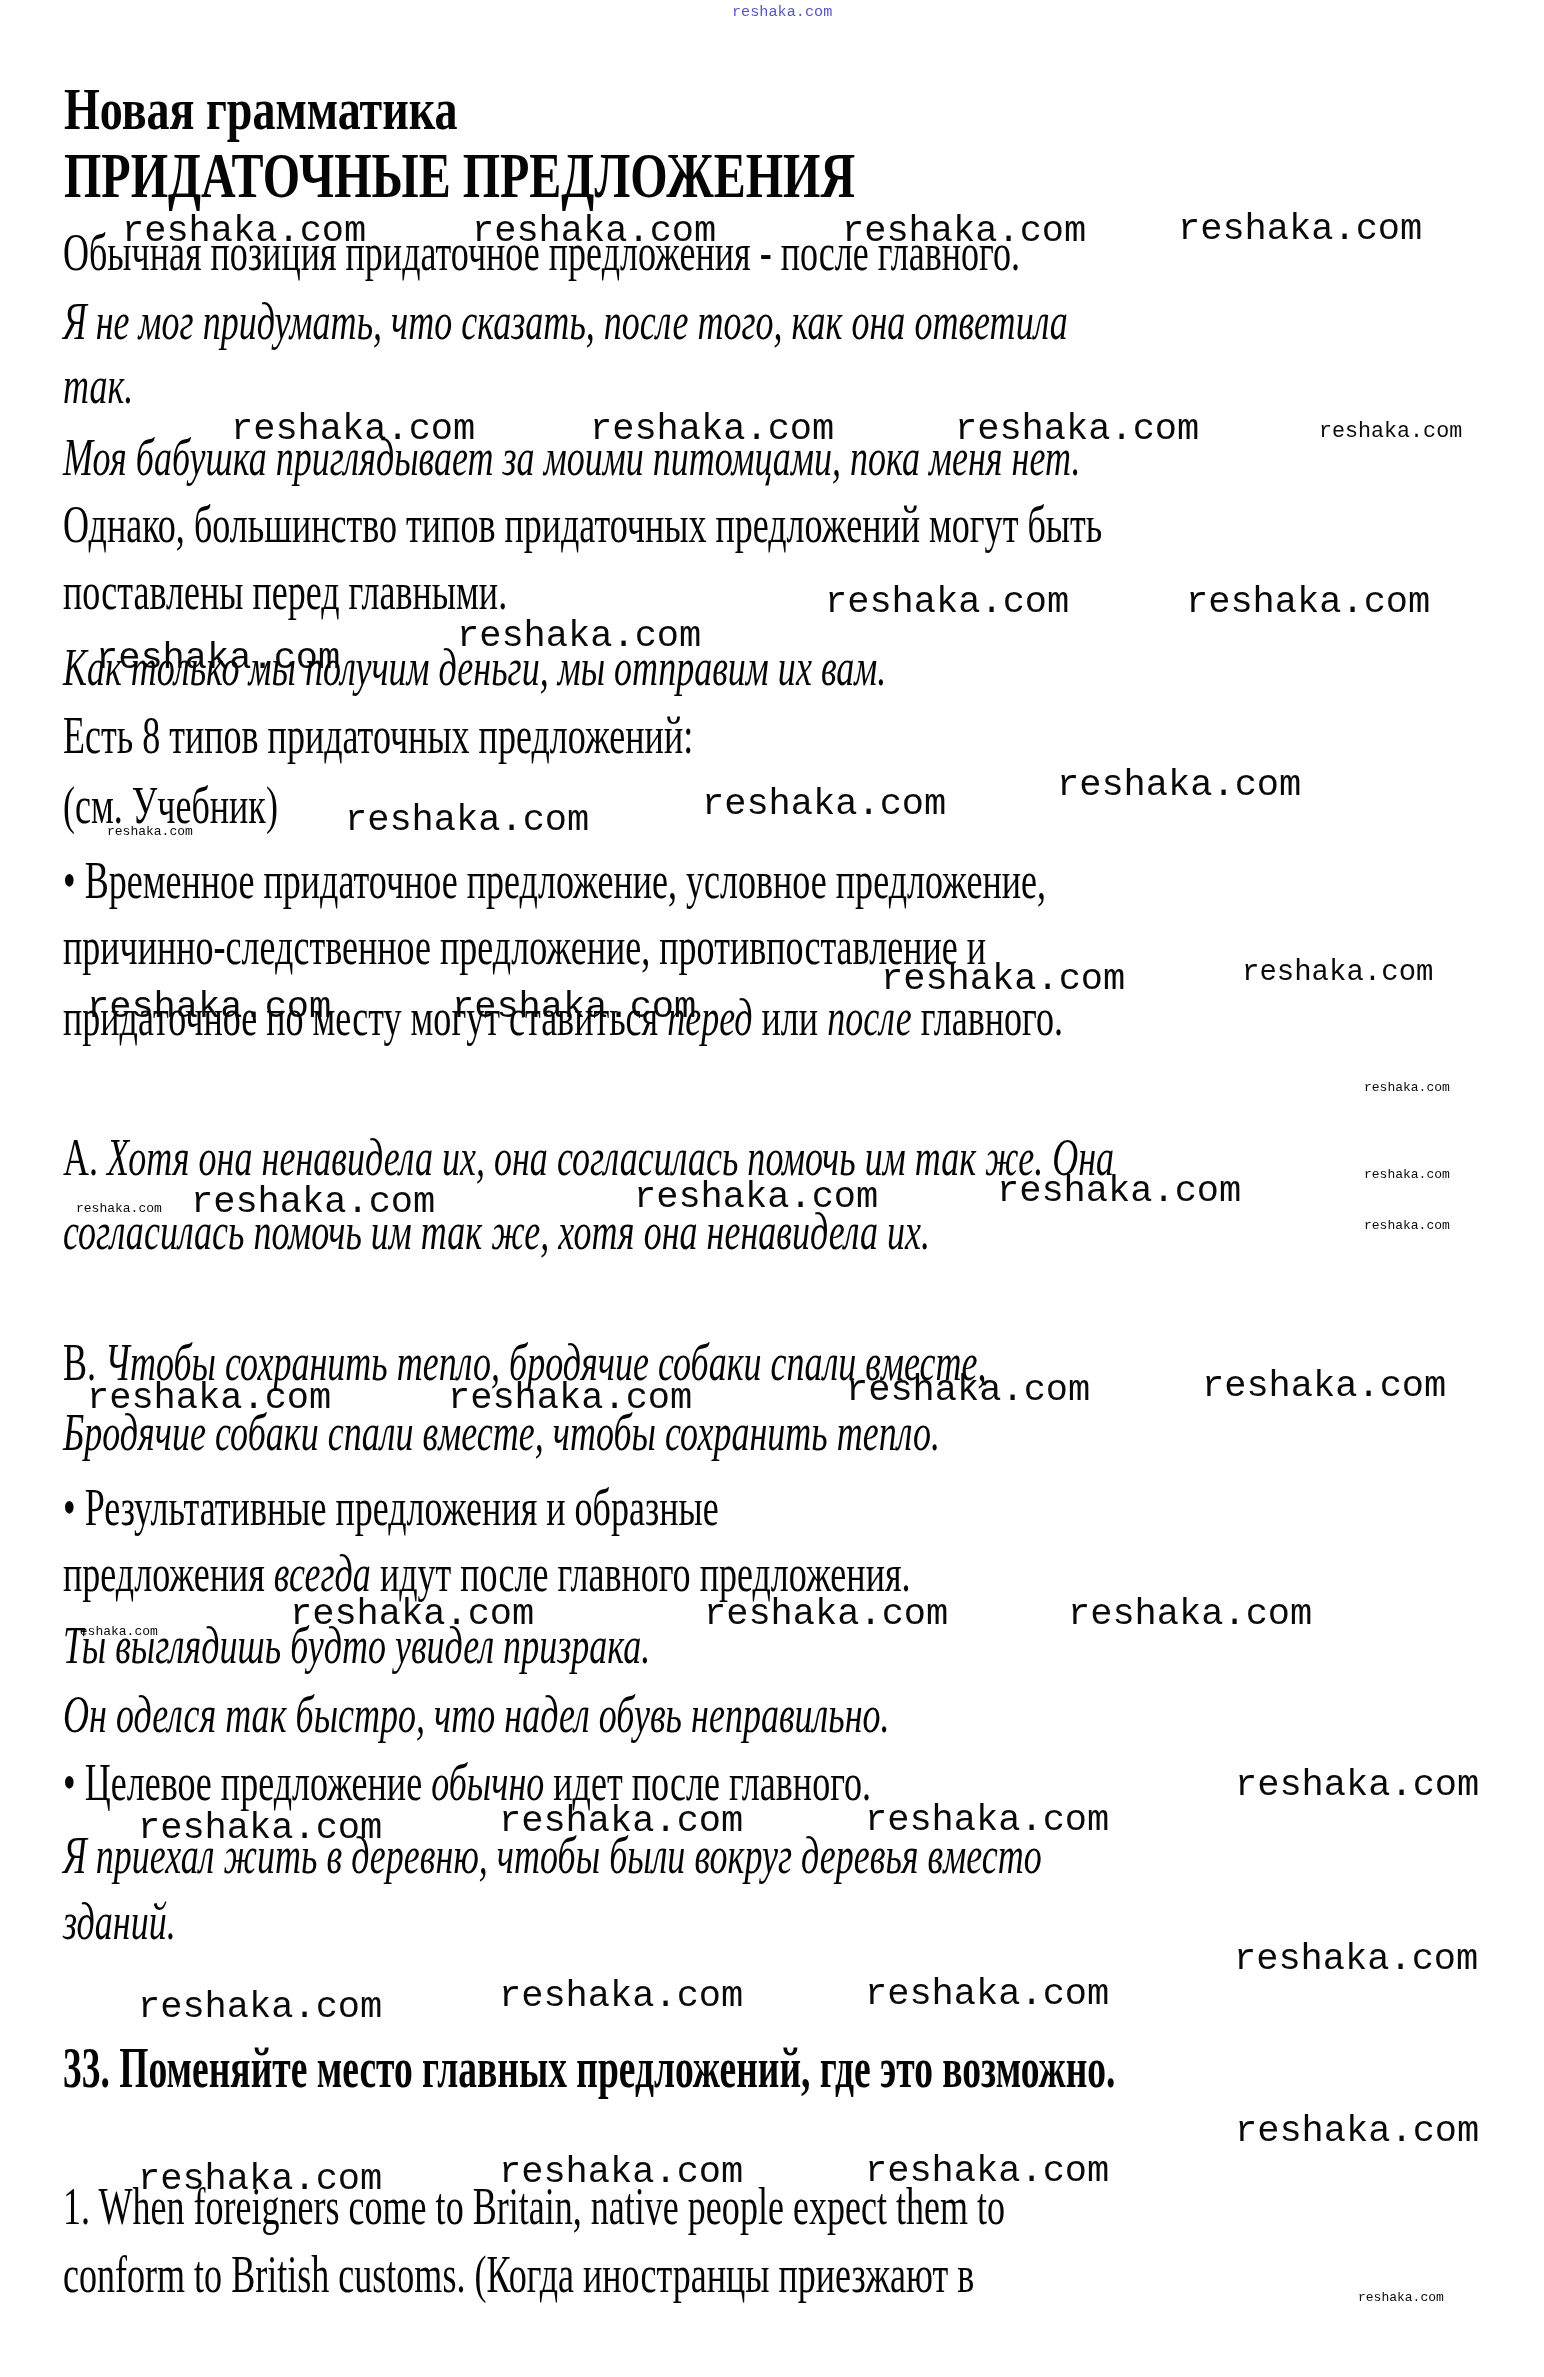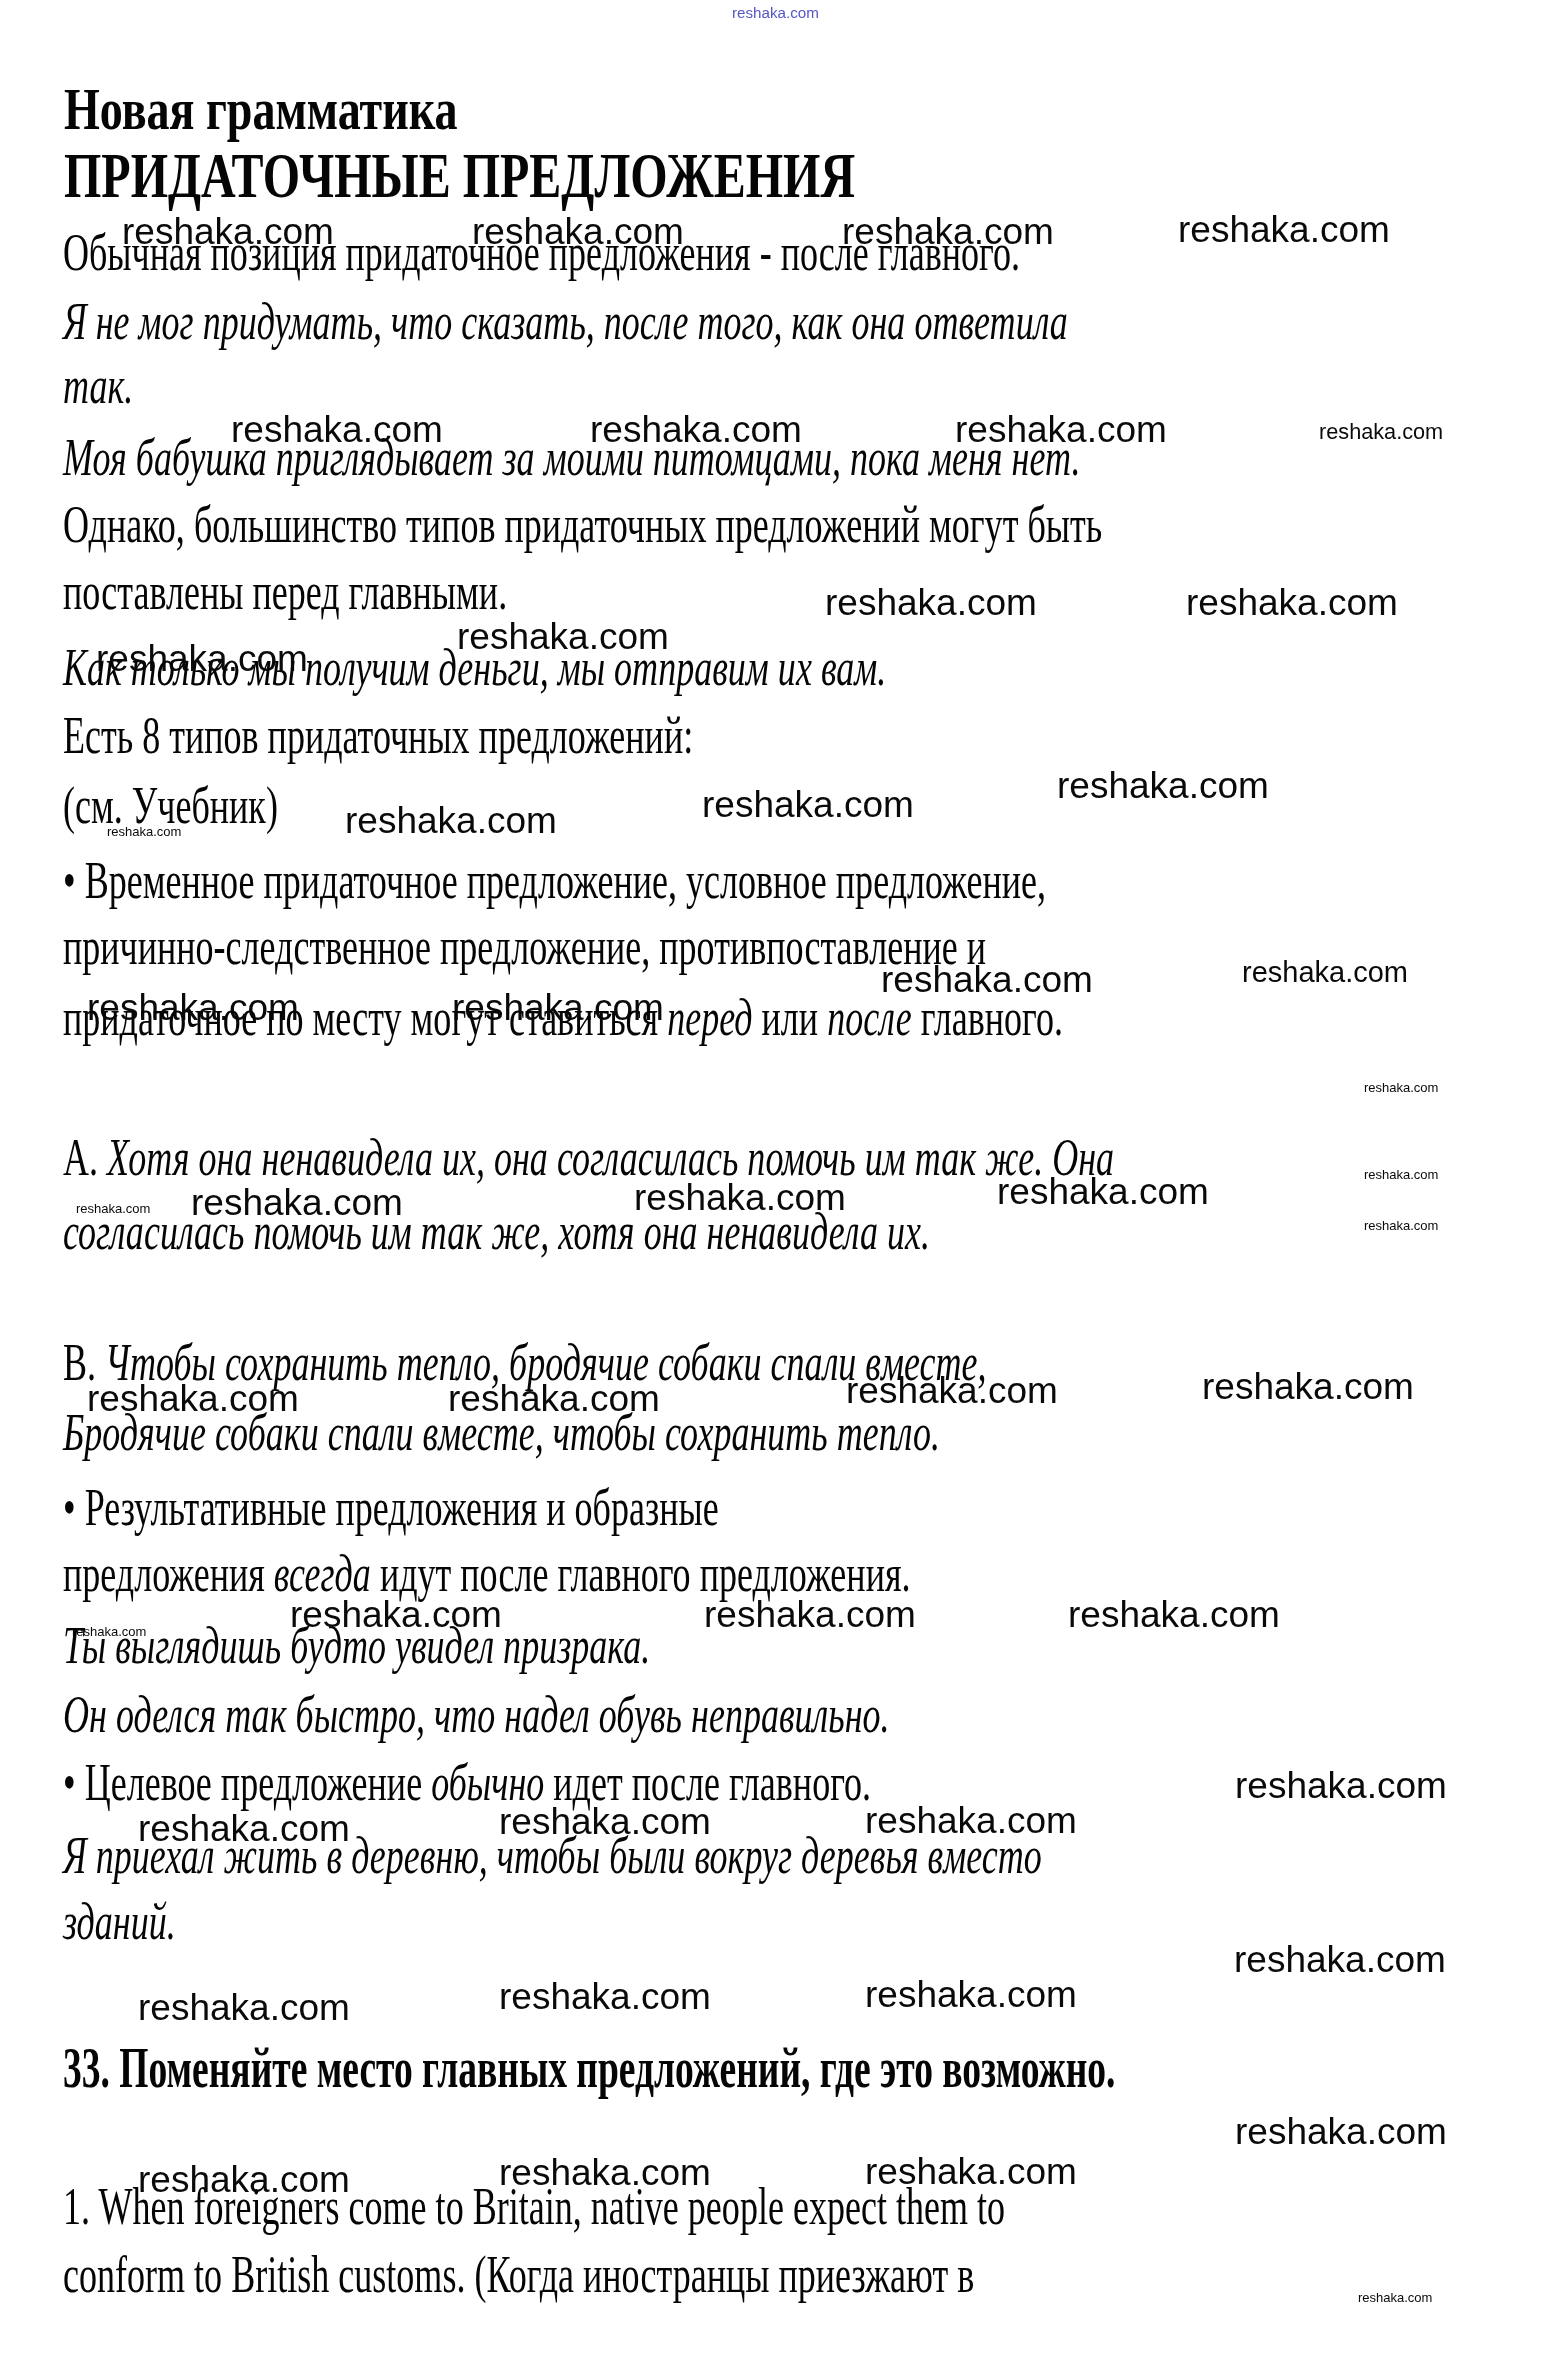--- a/index.html
+++ b/index.html
@@ -22,21 +22,21 @@
     transform-origin:0 0;
     color:#050505;
   }
   .tl .it, .tl.it{font-style:italic;}
   .h1{font-size:59px;font-weight:bold;transform:scaleX(0.78);}
   .h2{font-size:64px;font-weight:bold;transform:scaleX(0.75);}
   .h3{font-size:56px;font-weight:bold;transform:scaleX(0.67);}
   
   .wm{
     position:absolute;
-    font-family:Liberation Sans, sans-serif;
+    font-family:Liberation Mono, monospace;
     font-size:37px;
     line-height:1;
     white-space:nowrap;
     color:#0a0a0a;
   }
   .wm-med{font-size:29px;}
   .wm-sm{font-size:21.7px;}
   .wm-tiny{font-size:13px;}
   .wm-top{font-size:15.2px;color:#4444bf;opacity:.9;}
 </style>

